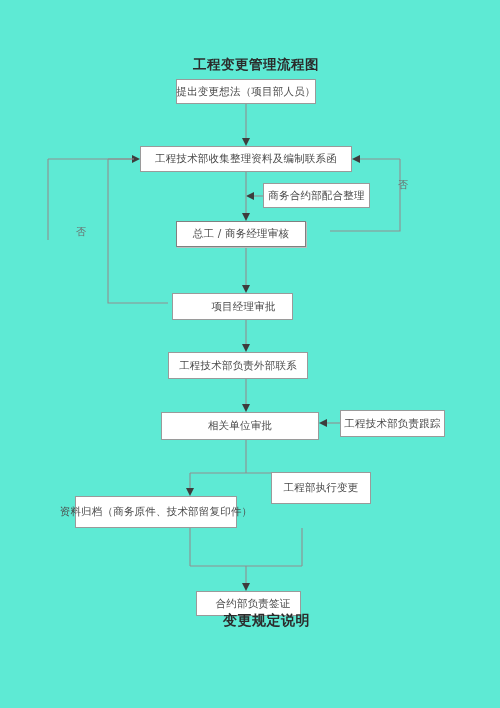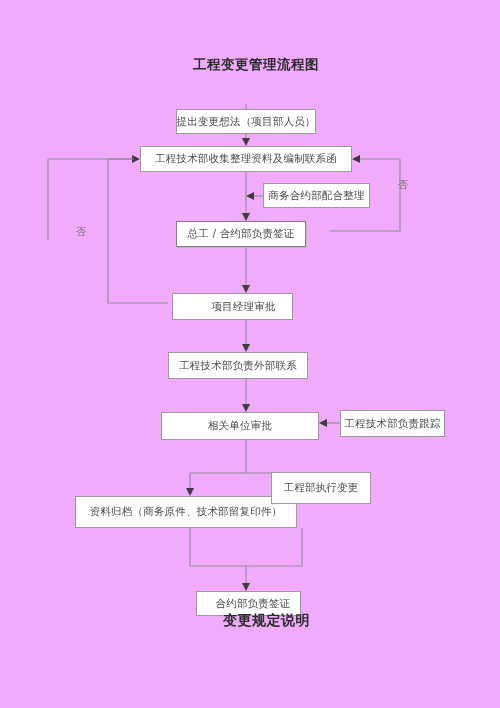--- a/index.html
+++ b/index.html
@@ -12,21 +12,21 @@
     height: 708px;
     position: relative;
     font-family: "DejaVu Sans", "Liberation Sans", sans-serif;
     overflow: hidden;
   }
   #page {
     position: absolute;
     left: 0; top: 0;
     width: 500px;
     height: 708px;
-    background: #f0abfc;
+    background: #5eead4;
   }
   .title {
     position: absolute;
     color: #2b2b2b;
     font-weight: bold;
     white-space: nowrap;
     letter-spacing: 0.5px;
   }
   .title-top {
     left: 193px;
@@ -131,37 +131,37 @@
 
     <polyline points="48,159 48,240"></polyline>
     <line x1="48" y1="159" x2="134" y2="159"></line>
 
   </svg>
 
   <div class="label-no" style="left:76px; top:225px;">否</div>
 
   <div class="label-no" style="left:398px; top:178px;">否</div>
 
-  <div class="node" style="left:176px; top:79px; width:140px; height:25px;margin-top:30px;">提出变更想法（项目部人员）</div>
+  <div class="node" style="left:176px; top:79px; width:140px; height:25px;">提出变更想法（项目部人员）</div>
 
   <div class="node" style="left:140px; top:146px; width:212px; height:26px;">工程技术部收集整理资料及编制联系函</div>
 
   <div class="node" style="left:263px; top:183px; width:107px; height:25px;">商务合约部配合整理</div>
 
-  <div class="node thick" style="left:176px; top:221px; width:130px; height:26px;">总工 / 合约部负责签证</div>
+  <div class="node thick" style="left:176px; top:221px; width:130px; height:26px;">总工 / 商务经理审核</div>
 
   <div class="node" style="left:172px; top:293px; width:121px; height:27px;padding-left:22px;">项目经理审批</div>
 
   <div class="node" style="left:168px; top:352px; width:140px; height:27px;">工程技术部负责外部联系</div>
 
   <div class="node" style="left:161px; top:412px; width:158px; height:28px;">相关单位审批</div>
 
   <div class="node" style="left:340px; top:410px; width:105px; height:27px;text-align:center;">工程技术部负责跟踪</div>
 
-  <div class="node" style="left:75px; top:496px; width:222px; height:32px;">资料归档（商务原件、技术部留复印件）</div>
+  <div class="node" style="left:75px; top:496px; width:162px; height:32px;">资料归档（商务原件、技术部留复印件）</div>
 
   <div class="node" style="left:271px; top:472px; width:100px; height:32px;">工程部执行变更</div>
 
   <div class="node" style="left:196px; top:591px; width:105px; height:25px;padding-left:9px;">合约部负责签证</div>
 
   <div class="title title-bottom">变更规定说明</div>
 
 </div>
 
 </body></html>

